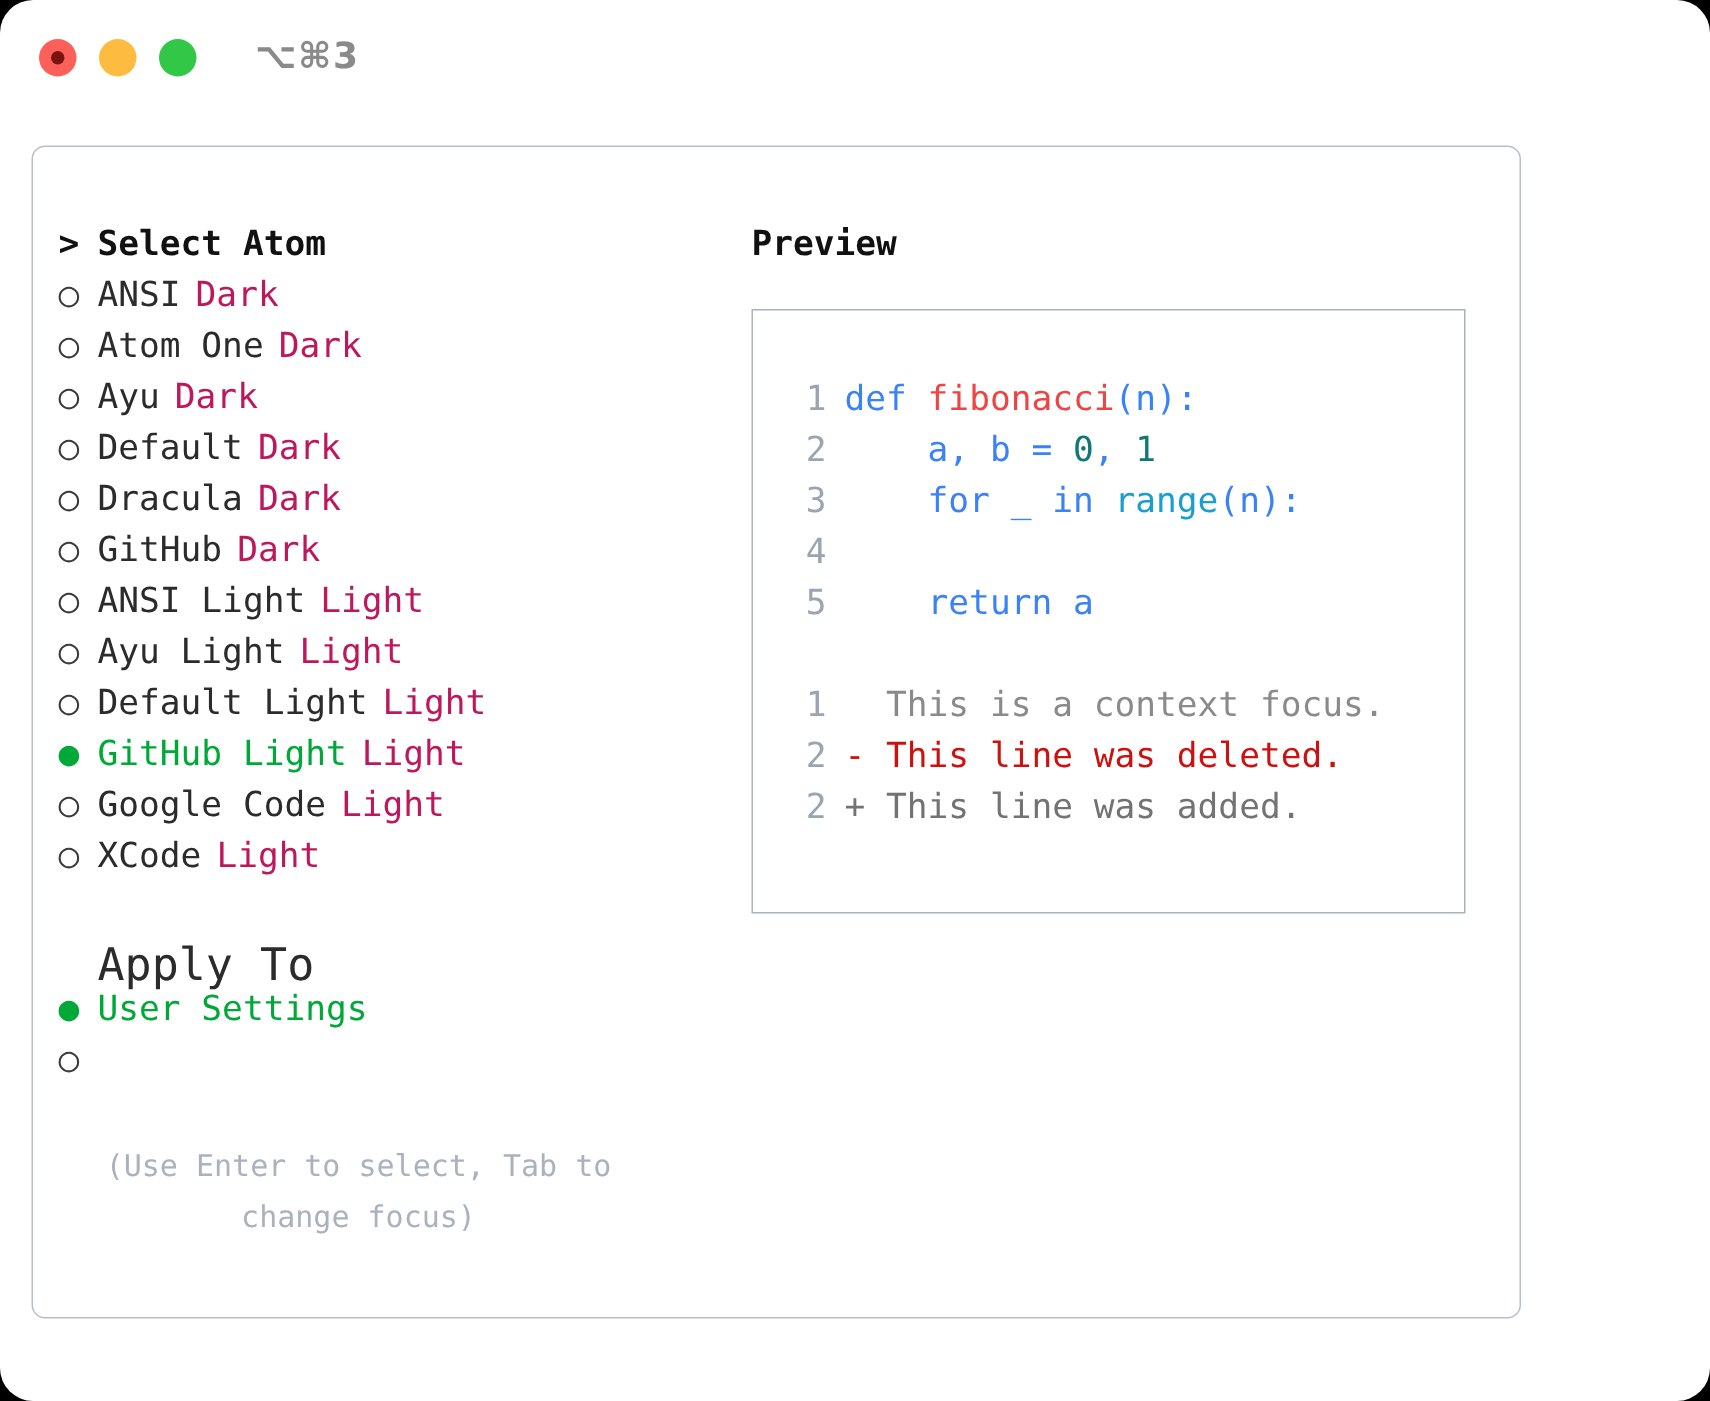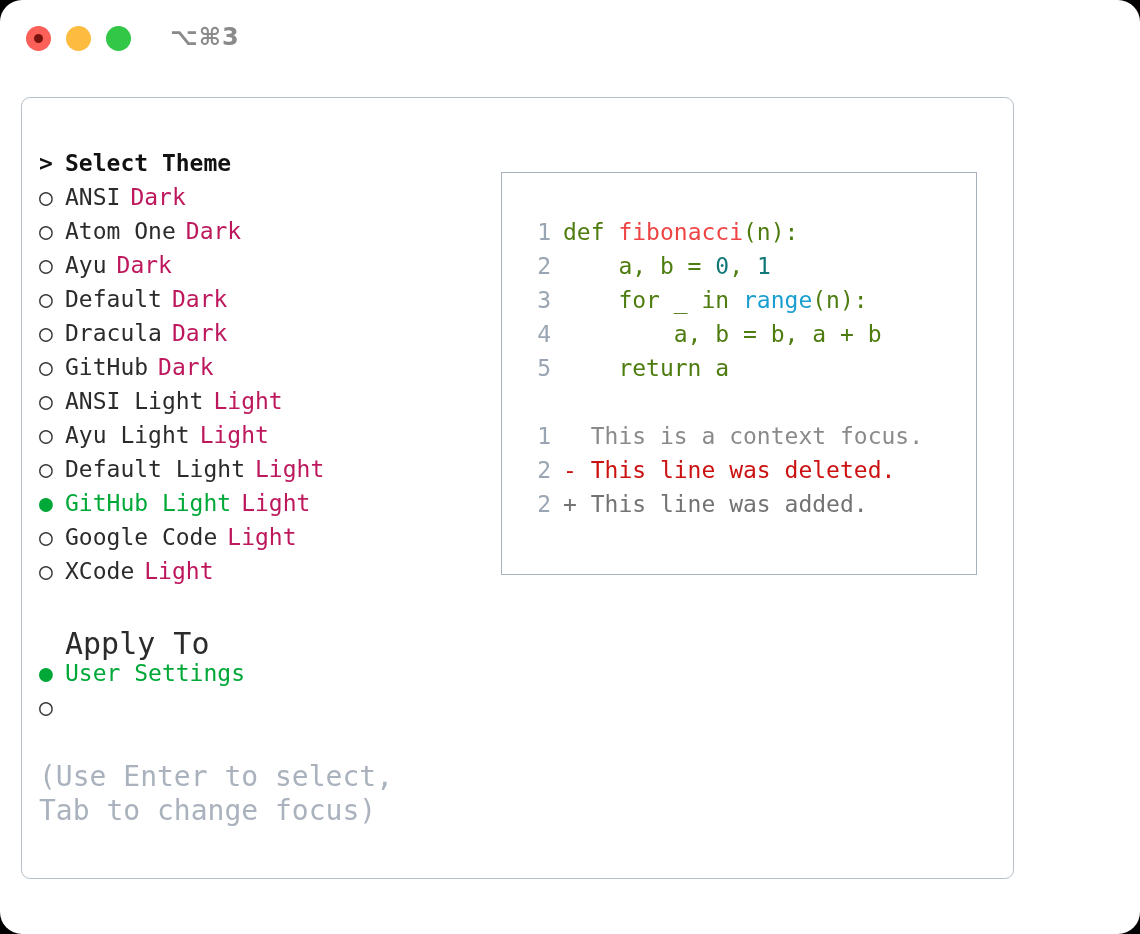--- a/index.html
+++ b/index.html
@@ -118,25 +118,26 @@
     align-items: baseline;
     height: 34px;
     font-size: 30px;
     color: #2b2b2b;
     white-space: pre;
     font-weight: normal;
   }
 
   .hint {
     margin-top: 32px;
-    font-size: 28px;
+    font-size: 20px;
     line-height: 34px;
     color: #aab2be;
     width: 400px;
     white-space: pre-wrap;
+    text-align: center;
   }
 
   
   .right-col {
     position: absolute;
     left: 479px;
     top: 52px;
     width: 500px;
   }
 
@@ -166,21 +167,21 @@
 
   .lineno {
     display: inline-block;
     width: 30px;
     flex: 0 0 30px;
     text-align: right;
     color: #9aa5b3;
     margin-right: 12px;
   }
 
-  .code-text { color: #4d7c0f; }
+  .code-text { color: #3b82f6; }
 
   
   .tok-fn   { color: #ef4444; }
   .tok-num  { color: #117777; }
   .tok-call { color: #1a9ed0; }
 
   
   .diff-ctx { color: #8a8a8a; }
   .diff-del { color: #cc1111; }
   .diff-add { color: #737373; }
@@ -200,21 +201,21 @@
     <div class="dot dot-max"></div>
     <div class="shortcut">⌥⌘3</div>
   </div>
 
   <div class="panel">
 
     <div class="left-col">
 
       <div class="list-row">
         <span class="marker prompt">&gt;</span>
-        <span class="row-title header">Select Theme</span>
+        <span class="row-title header">Select Atom</span>
       </div>
 
       <div id="theme-rows">
           <div class="list-row"><span class="marker unsel">○</span><span class="row-title">ANSI</span><span class="row-suffix">Dark</span></div>
           <div class="list-row"><span class="marker unsel">○</span><span class="row-title">Atom One</span><span class="row-suffix">Dark</span></div>
           <div class="list-row"><span class="marker unsel">○</span><span class="row-title">Ayu</span><span class="row-suffix">Dark</span></div>
           <div class="list-row"><span class="marker unsel">○</span><span class="row-title">Default</span><span class="row-suffix">Dark</span></div>
           <div class="list-row"><span class="marker unsel">○</span><span class="row-title">Dracula</span><span class="row-suffix">Dark</span></div>
           <div class="list-row"><span class="marker unsel">○</span><span class="row-title">GitHub</span><span class="row-suffix">Dark</span></div>
           <div class="list-row"><span class="marker unsel">○</span><span class="row-title">ANSI Light</span><span class="row-suffix">Light</span></div>
@@ -234,27 +235,28 @@
 
       <div id="apply-rows">
           <div class="list-row"><span class="marker sel">●</span><span class="row-title selected">User Settings</span></div>
           <div class="list-row"><span class="marker unsel">○</span></div>
         </div>
 
       <div class="hint">(Use Enter to select, Tab to change focus)</div>
     </div>
 
     <div class="right-col">
+      <div class="preview-label">Preview</div>
 
       <div class="preview-box">
         <div id="code-rows">
             <div class="code-line"><span class="lineno">1</span><span class="code-text">def </span><span class="tok-fn">fibonacci</span><span class="code-text">(n):</span></div>
             <div class="code-line"><span class="lineno">2</span><span class="code-text">    a, b = </span><span class="tok-num">0</span><span class="code-text">, </span><span class="tok-num">1</span></div>
             <div class="code-line"><span class="lineno">3</span><span class="code-text">    for _ in </span><span class="tok-call">range</span><span class="code-text">(n):</span></div>
-            <div class="code-line"><span class="lineno">4</span><span class="code-text">        a, b = b, a + b</span></div>
+            <div class="code-line"><span class="lineno">4</span></div>
             <div class="code-line"><span class="lineno">5</span><span class="code-text">    return a</span></div>
           </div>
         <div class="gap-line"></div>
         <div id="diff-rows">
             <div class="code-line"><span class="lineno">1</span><span class="diff-ctx">  This is a context focus.</span></div>
             <div class="code-line"><span class="lineno">2</span><span class="diff-del">- This line was deleted.</span></div>
             <div class="code-line"><span class="lineno">2</span><span class="diff-add">+ This line was added.</span></div>
           </div>
       </div>
     </div>

